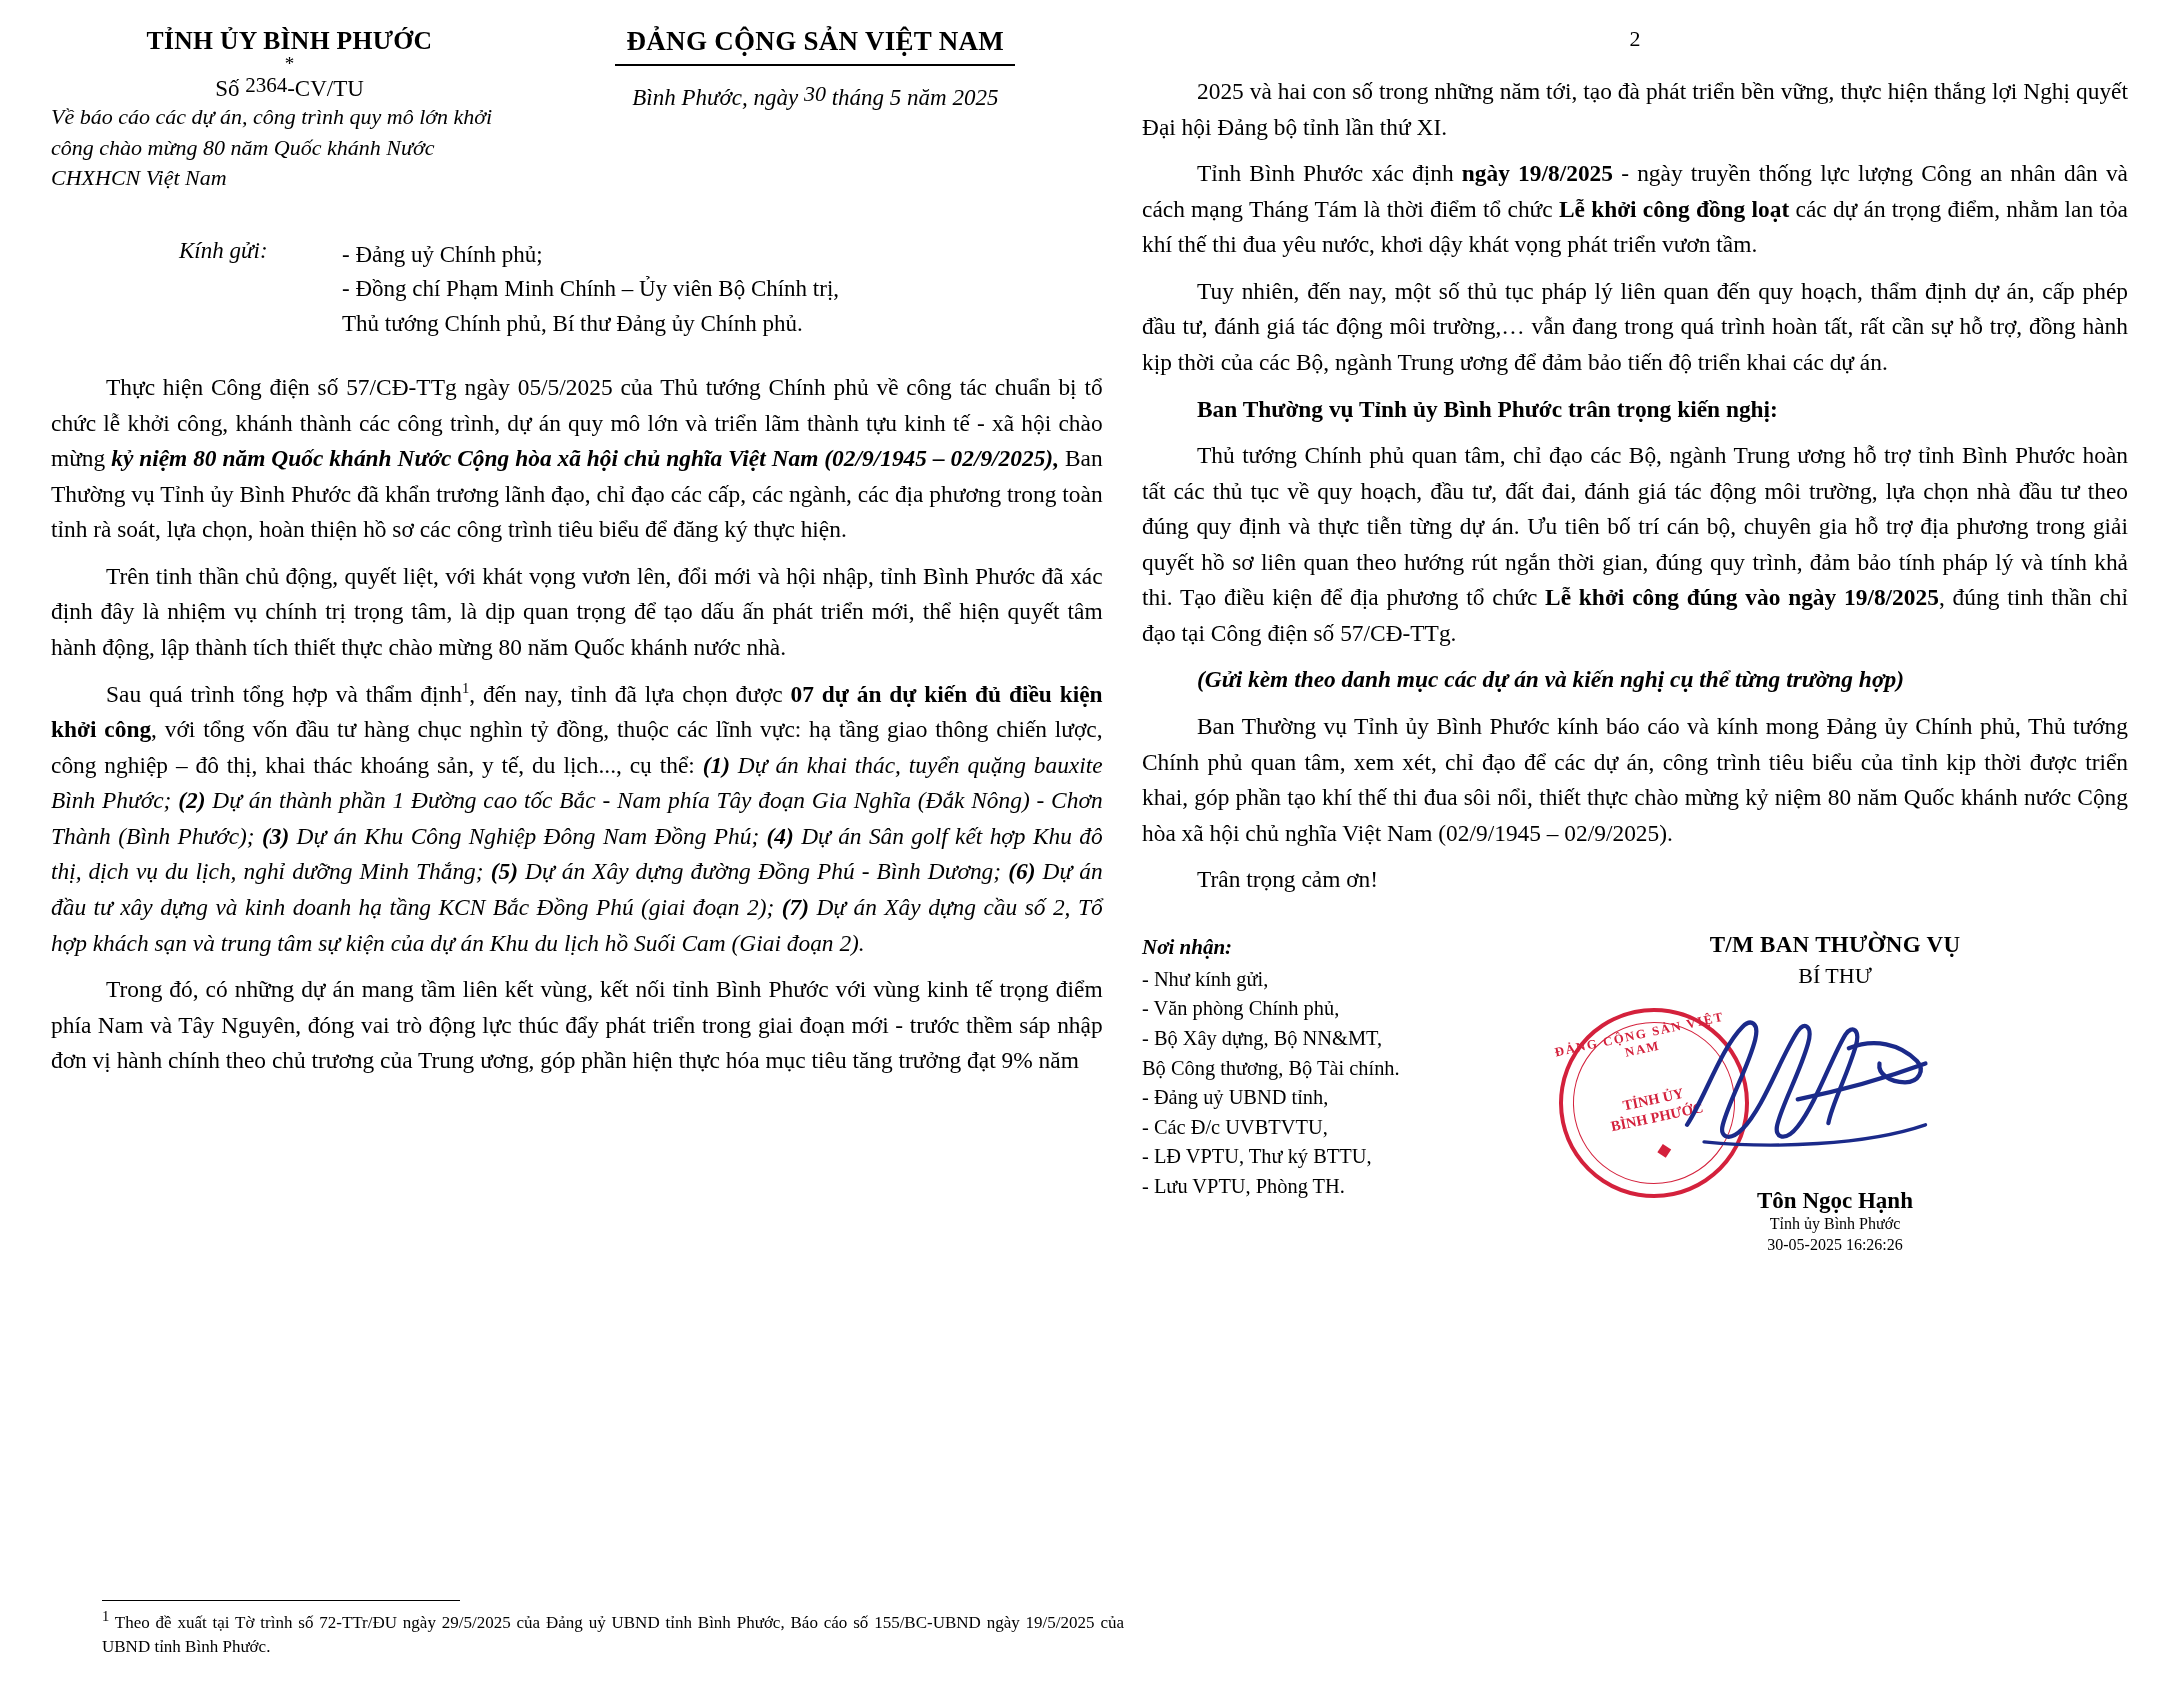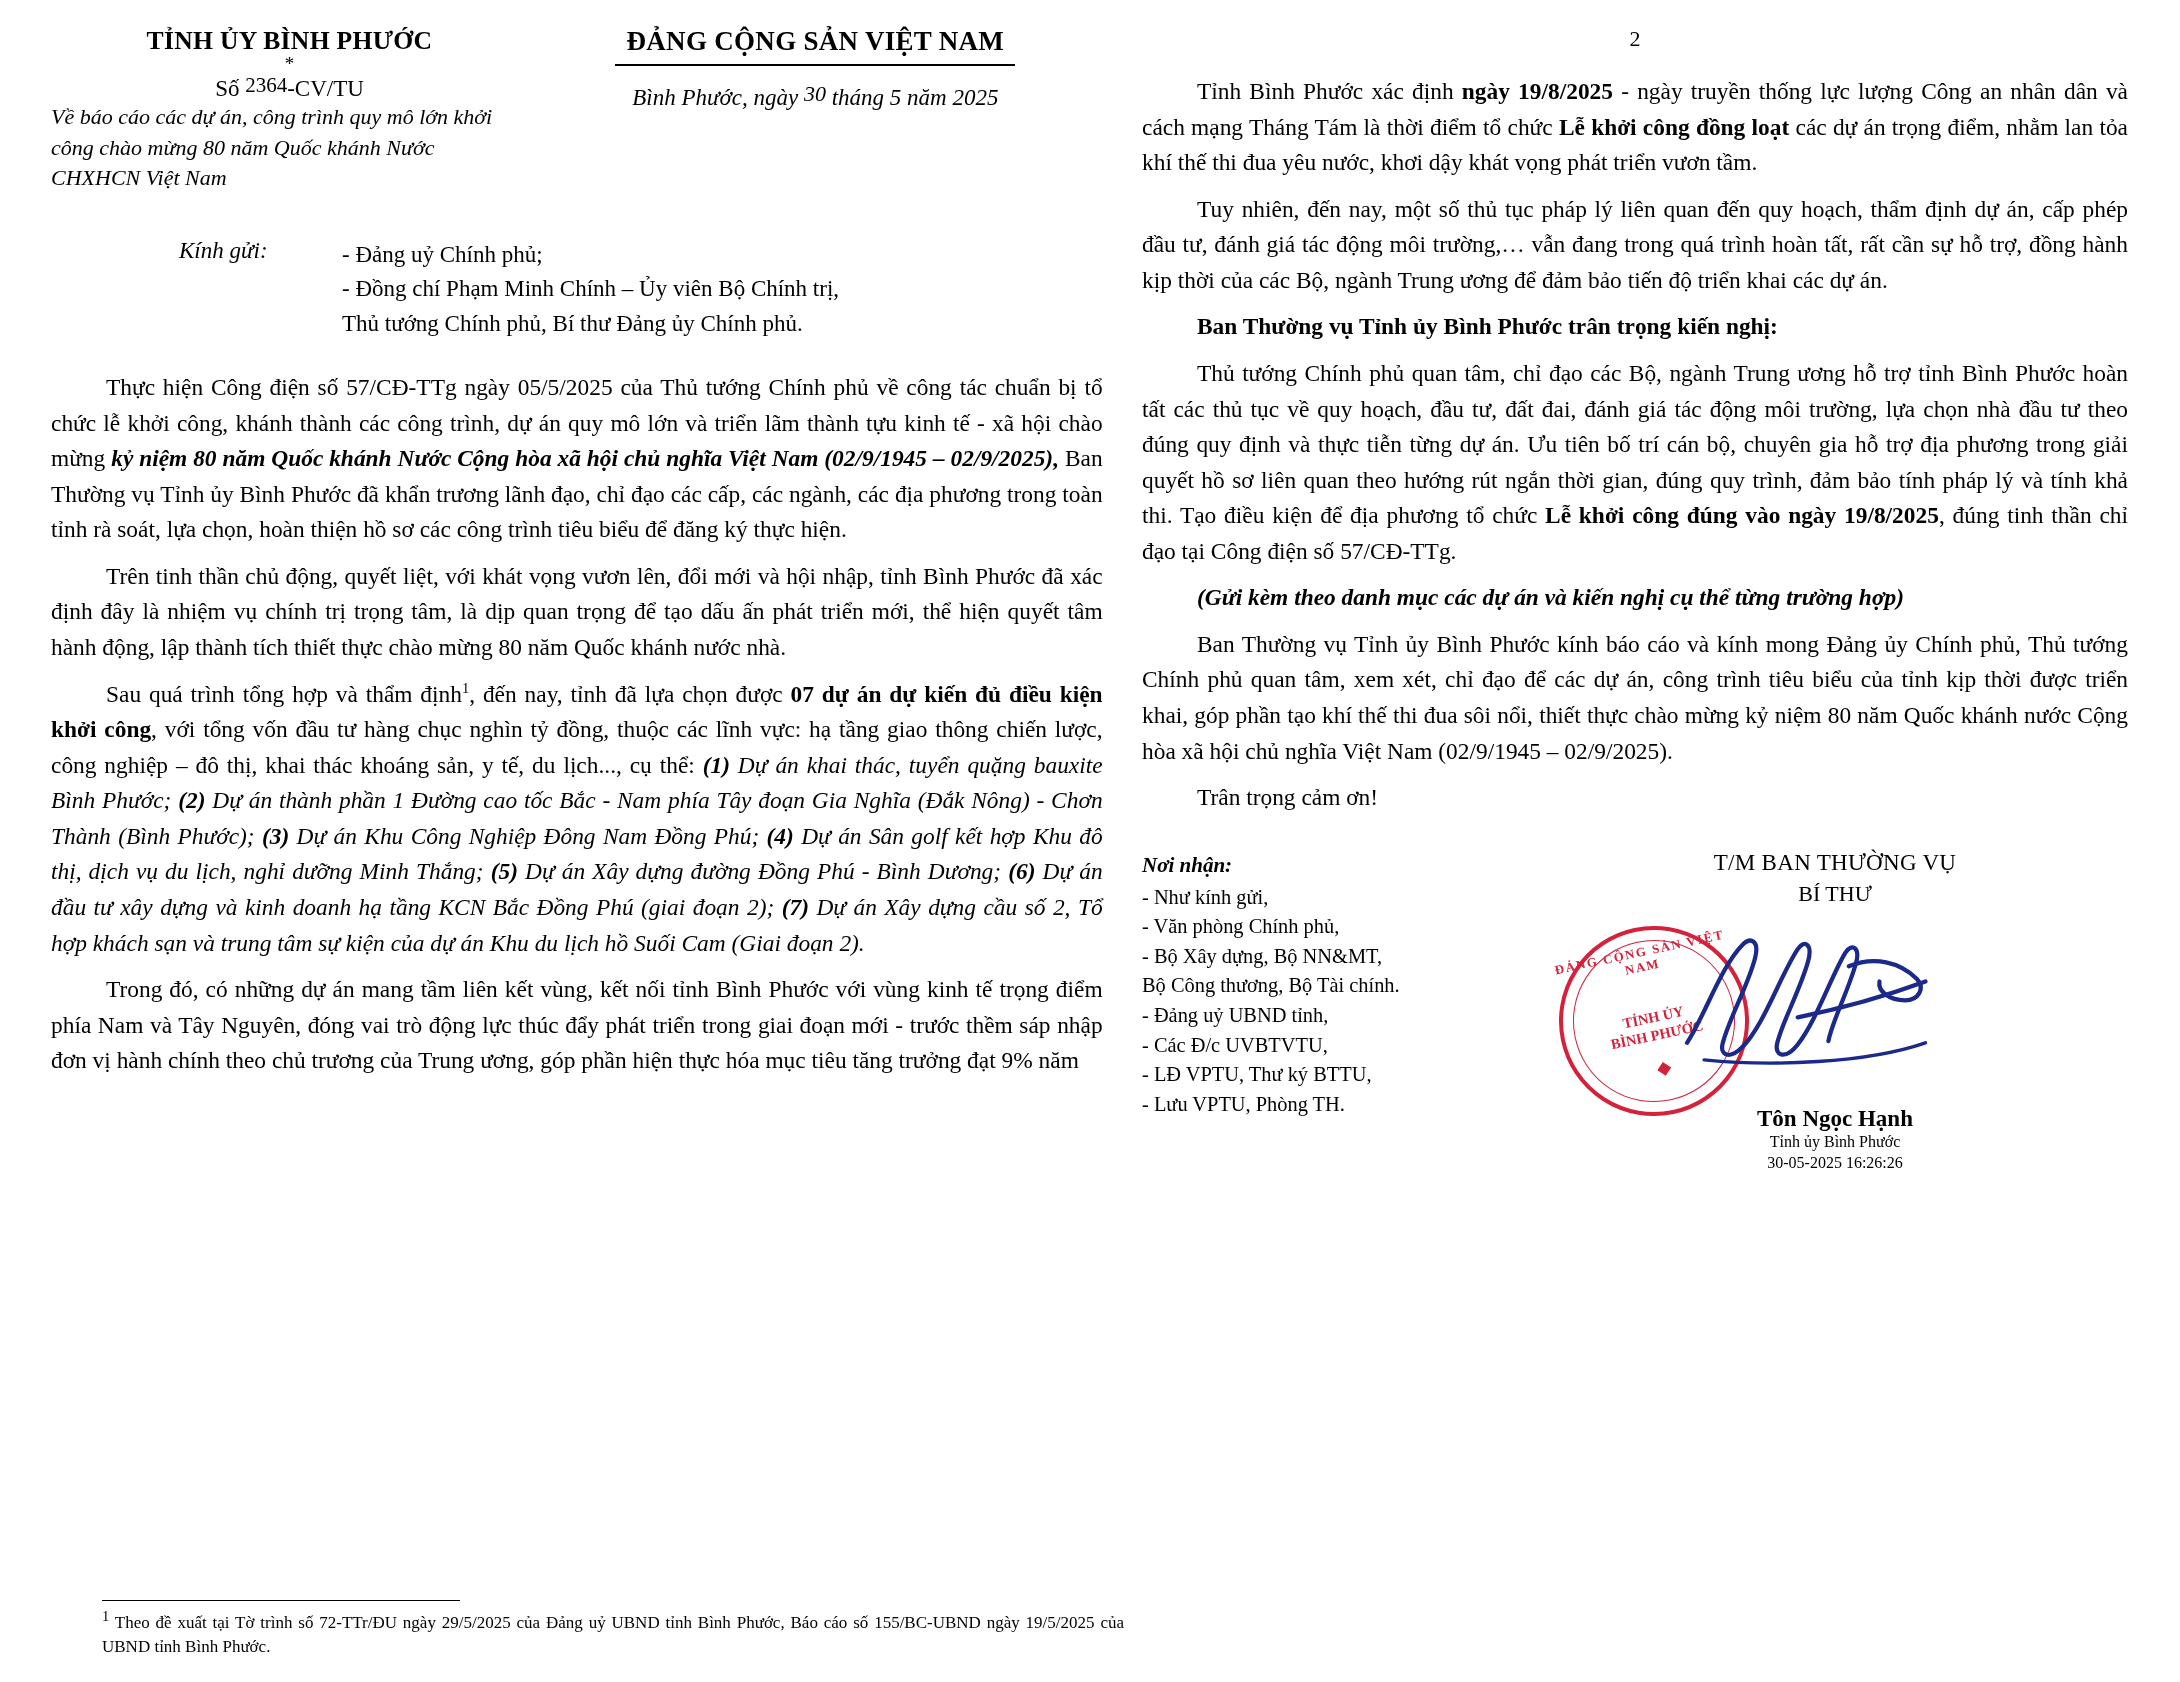--- a/index.html
+++ b/index.html
@@ -188,21 +188,21 @@
     font-size: 21px;
     margin-bottom: 2.6px;
   }
   .signer {
     flex: 1;
     text-align: center;
     position: relative;
   }
   .signer .s-title {
     font-size: 23px;
-    font-weight: normal;
+    font-weight: bold;
     letter-spacing: 0.3px;
   }
   .signer .s-role {
     font-size: 22px;
     margin-top: 5.1px;
   }
   .stamp-wrap {
     position: relative;
     height: 196px;
   }
@@ -318,20 +318,21 @@
       <div class="footnote">
         <div class="fn-rule"></div>
         <div class="fn-text"><sup>1</sup><span> Theo đề xuất tại Tờ trình số 72-TTr/ĐU ngày 29/5/2025 của Đảng uỷ UBND tỉnh Bình Phước,  Báo cáo số 155/BC-UBND ngày 19/5/2025 của UBND tỉnh Bình Phước.</span></div>
       </div>
     </div>
 
     <div class="col-right">
       <div class="page-num">2</div>
 
       <div class="body-text">
+        <p>2025 và hai con số trong những năm tới, tạo đà phát triển bền vững, thực hiện thắng lợi Nghị quyết Đại hội Đảng bộ tỉnh lần thứ XI.</p>
 
         <p><span>Tỉnh Bình Phước xác định </span><span class="b">ngày 19/8/2025</span><span> - ngày truyền thống lực lượng Công an nhân dân và cách mạng Tháng Tám là thời điểm tổ chức </span><span class="b">Lễ khởi công đồng loạt</span><span> các dự án trọng điểm, nhằm lan tỏa khí thế thi đua yêu nước, khơi dậy khát vọng phát triển vươn tầm.</span></p>
 
         <p>Tuy nhiên, đến nay, một số thủ tục pháp lý liên quan đến quy hoạch, thẩm định dự án, cấp phép đầu tư, đánh giá tác động môi trường,… vẫn đang trong quá trình hoàn tất, rất cần sự hỗ trợ, đồng hành kịp thời của các Bộ, ngành Trung ương để đảm bảo tiến độ triển khai các dự án.</p>
 
         <p class="b">Ban Thường vụ Tỉnh ủy Bình Phước trân trọng kiến nghị:</p>
 
         <p><span>Thủ tướng Chính phủ quan tâm, chỉ đạo các Bộ, ngành Trung ương hỗ trợ tỉnh Bình Phước hoàn tất các thủ tục về quy hoạch, đầu tư, đất đai, đánh giá tác động môi trường, lựa chọn nhà đầu tư theo đúng quy định và thực tiễn từng dự án. Ưu tiên bố trí cán bộ, chuyên gia hỗ trợ địa phương trong giải quyết hồ sơ liên quan theo hướng rút ngắn thời gian, đúng quy trình, đảm bảo tính pháp lý và tính khả thi. Tạo điều kiện để địa phương tổ chức </span><span class="b">Lễ khởi công đúng vào ngày 19/8/2025</span><span>, đúng tinh thần chỉ đạo tại Công điện số 57/CĐ-TTg.</span></p>
 
         <p class="bi">(Gửi kèm theo danh mục các dự án và kiến nghị cụ thể từng trường hợp)</p>

